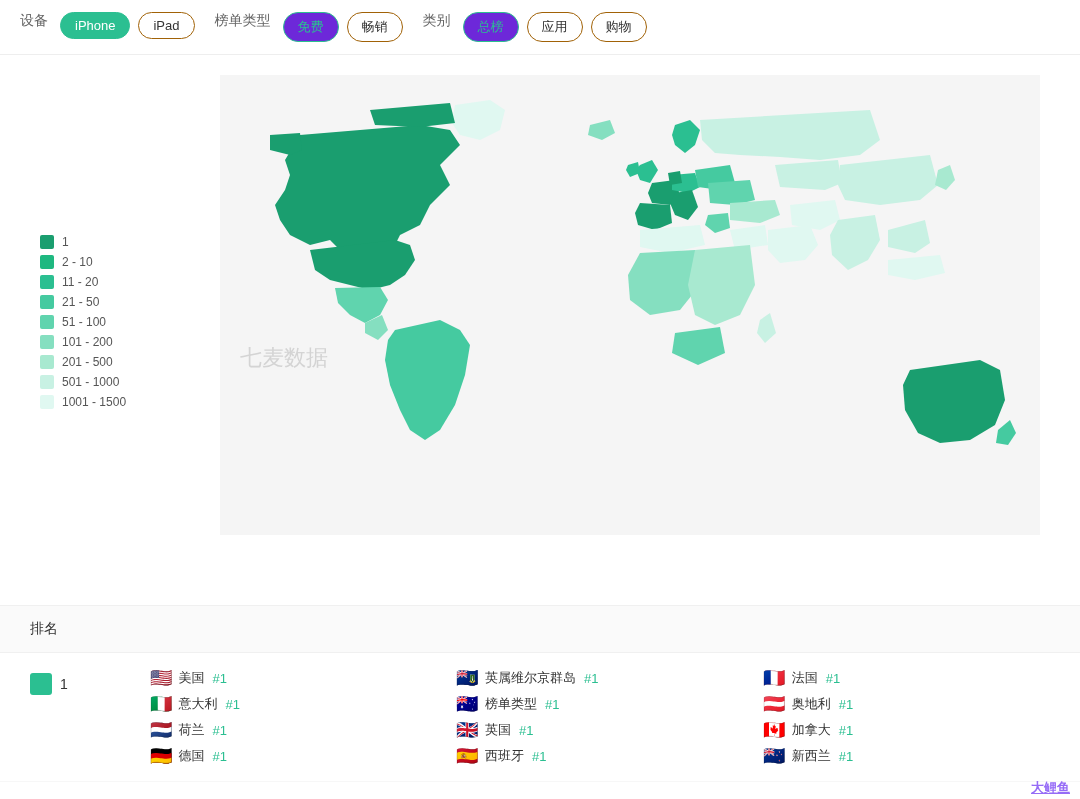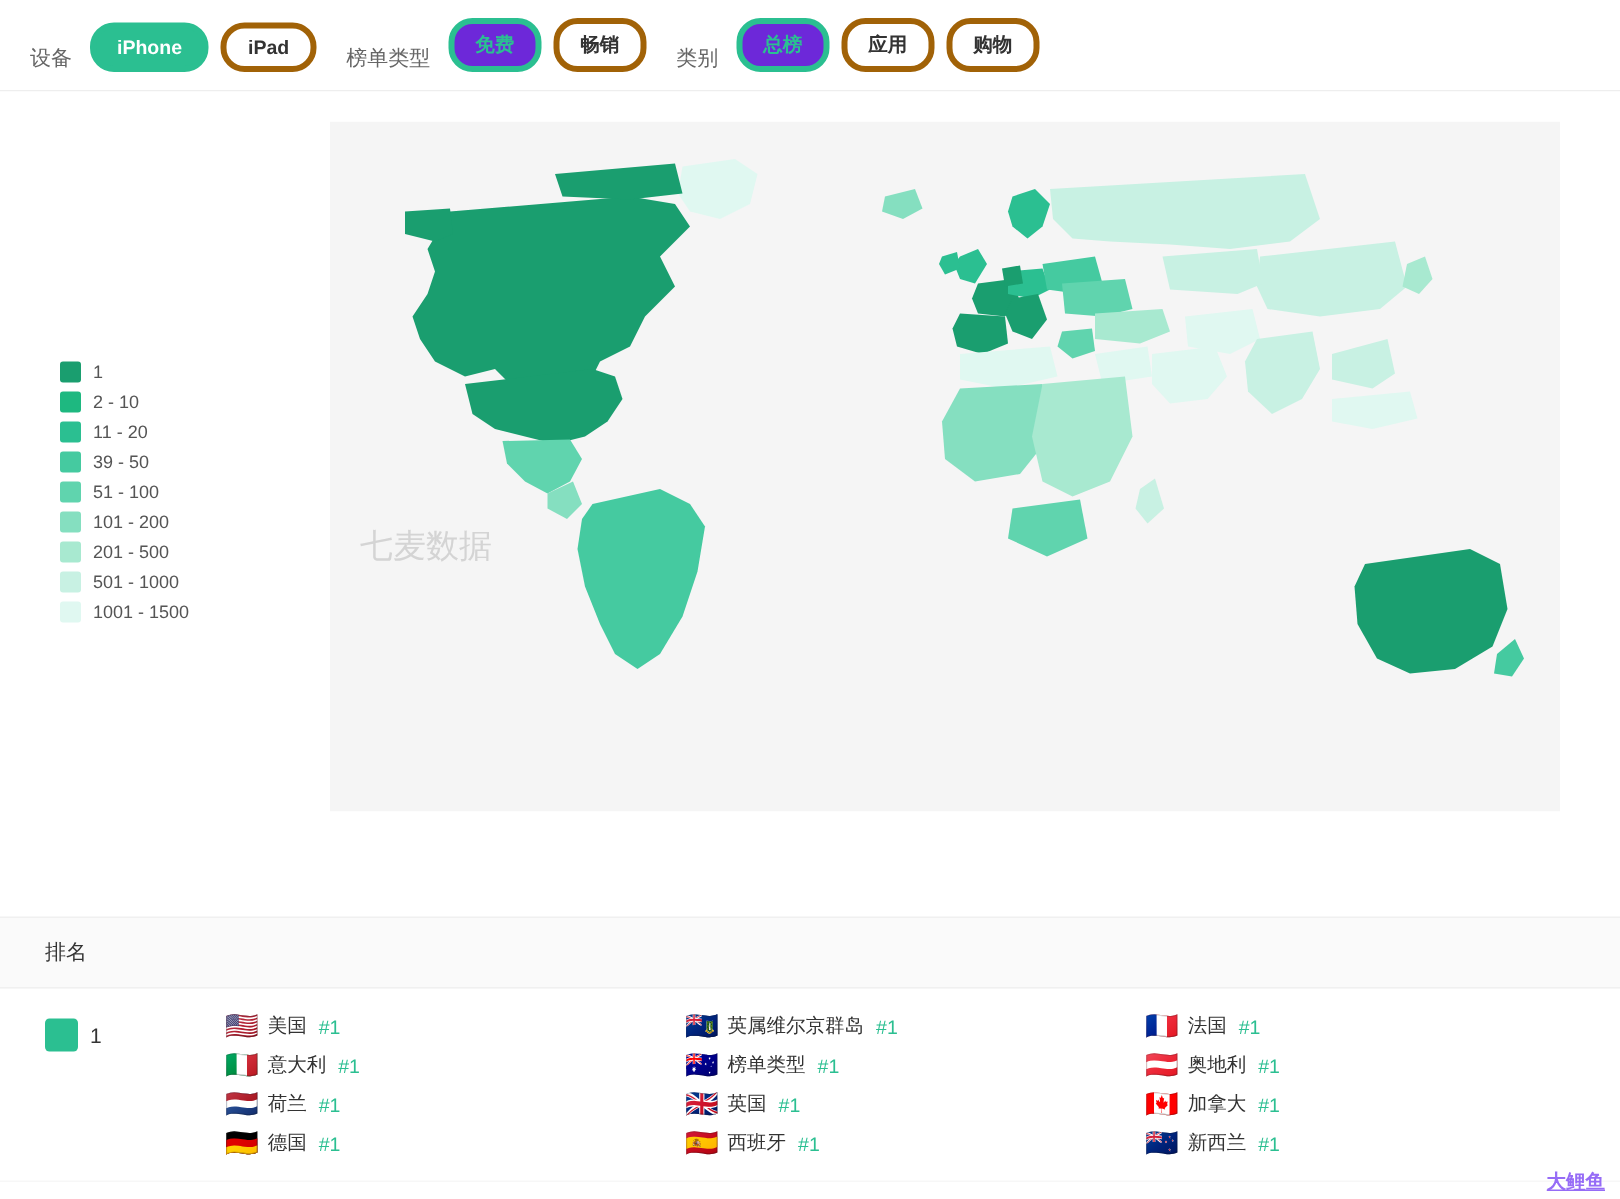--- a/index.html
+++ b/index.html
@@ -1,25 +1,25 @@
 <!DOCTYPE html>
 <html><head>
   <meta charset="utf-8">
   <style>
     * { box-sizing: border-box; margin: 0; padding: 0; }
     body { font-family: -apple-system, BlinkMacSystemFont, 'PingFang SC', 'Microsoft YaHei', sans-serif; background: #fff; color: #333; font-size: 14px; }
 
     .toolbar {
-      display: flex; align-items: flex-end; padding: 12px 20px; border-bottom: 1px solid #eee; gap: 8px; flex-wrap: wrap;
+      display: flex; align-items: flex-start; padding: 12px 20px; border-bottom: 1px solid #eee; gap: 8px; flex-wrap: wrap;
     }
     .toolbar-label {
       color: #666; margin-right: 4px; font-size: 14px;
     }
     .toolbar-btn {
-      padding: 5px 14px; border-radius: 16px; border: 4px solid #a16207; background: #fff; cursor: pointer; font-size: 13px; color: #333; font-weight: bold;
+      padding: 5px 14px; border-radius: 16px; border: 1px solid #a16207; background: #fff; cursor: pointer; font-size: 13px; color: #333;
     }
     .toolbar-btn.active {
       border-color: #2bbf91; color: #2bbf91; background: #6d28d9;
     }
     .toolbar-btn.active-fill {
       border-color: #2bbf91; color: #fff; background: #2bbf91;
     }
     .toolbar-divider {
       color: #ccc; font-size: 13px; margin: 0 2px;
     }
@@ -113,21 +113,21 @@
         <div class="legend-item">
           <div class="legend-dot" style="background:#1eb880"></div>
           <span>2 - 10</span>
         </div>
         <div class="legend-item">
           <div class="legend-dot" style="background:#2bbf91"></div>
           <span>11 - 20</span>
         </div>
         <div class="legend-item">
           <div class="legend-dot" style="background:#45caa0"></div>
-          <span>39 - 50</span>
+          <span>21 - 50</span>
         </div>
         <div class="legend-item">
           <div class="legend-dot" style="background:#60d4ae"></div>
           <span>51 - 100</span>
         </div>
         <div class="legend-item">
           <div class="legend-dot" style="background:#85dfc0"></div>
           <span>101 - 200</span>
         </div>
         <div class="legend-item">

